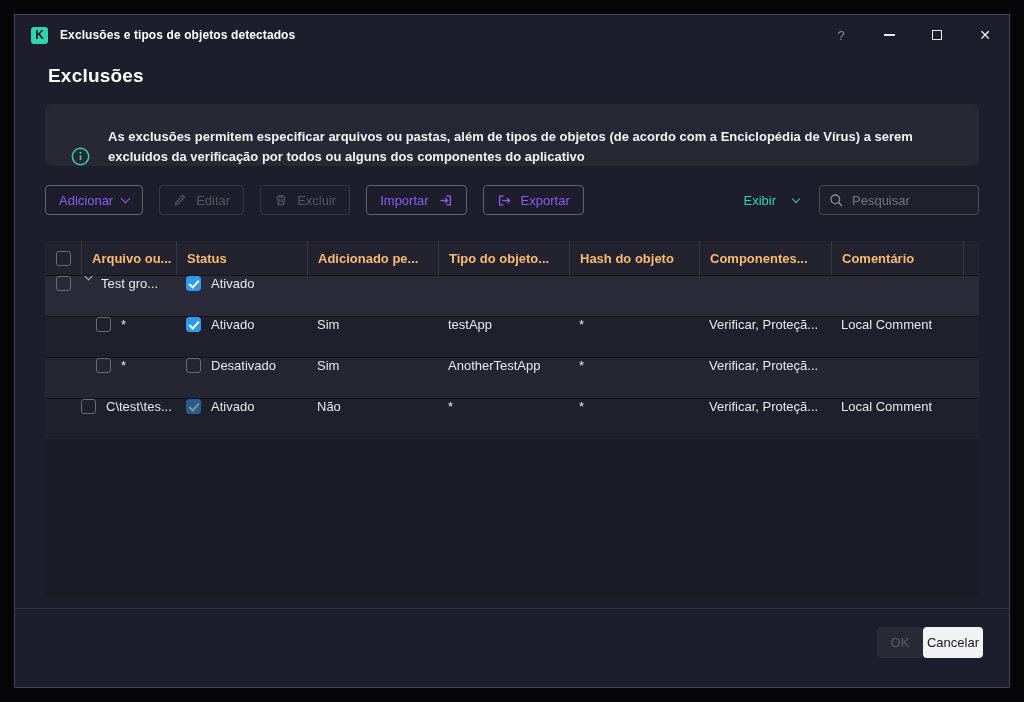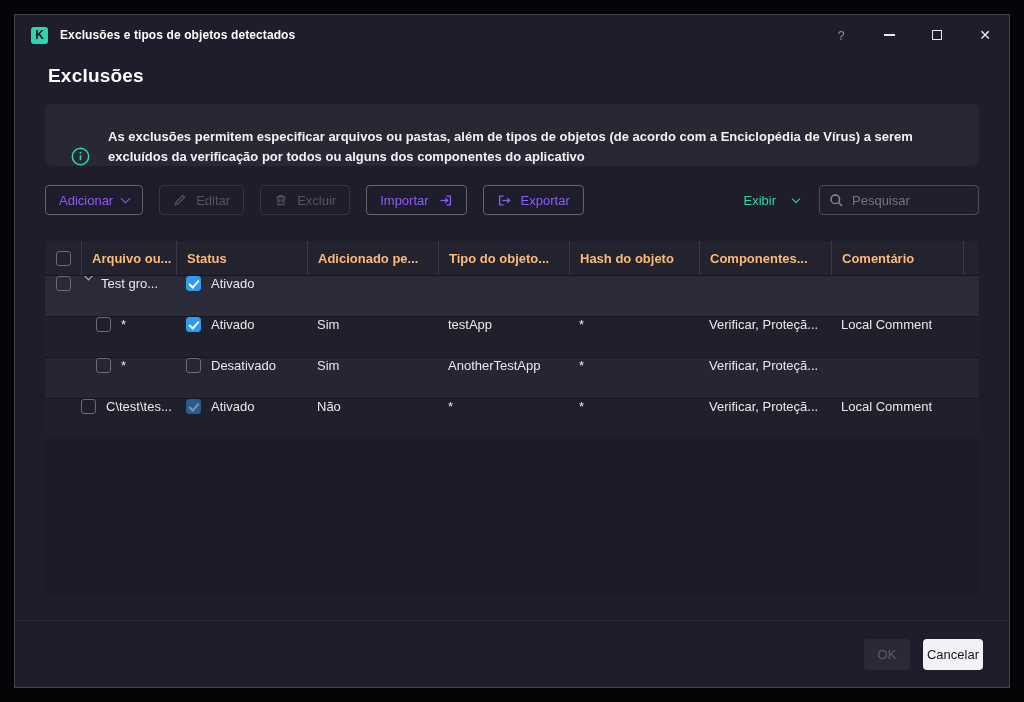--- a/index.html
+++ b/index.html
@@ -45,21 +45,21 @@
   .group-row{background:#2b2a39}
   .row-a{background:#201f2c}
   .row-b{background:#262532}
   .cb{flex:0 0 auto;width:15px;height:15px;border:1.5px solid #6b6a76;border-radius:3px;position:relative;cursor:pointer;background:transparent}
   .cb.checked{background:#2e9af0;border-color:#2e9af0}
   .cb.checked::after{content:"";position:absolute;left:3.5px;top:0.5px;width:4px;height:8px;border-right:2px solid #fff;border-bottom:2px solid #fff;transform:rotate(42deg)}
   .cb.muted{opacity:.5}
   .expander{width:7px;height:7px;border-right:1.6px solid #b9b8c2;border-bottom:1.6px solid #b9b8c2;transform:rotate(45deg);display:inline-block;margin:-4px 3px 0 4px;cursor:pointer;flex:0 0 auto}
   .indent{padding-left:15px !important}
 
-  .footer{position:absolute;left:0;right:0;bottom:0;height:67px;border-top:1px solid #2e2d38;display:flex;align-items:center;justify-content:flex-end;padding-right:26px;gap:13px}
+  .footer{position:absolute;left:0;right:0;bottom:12px;height:67px;border-top:1px solid #2e2d38;display:flex;align-items:center;justify-content:flex-end;padding-right:26px;}
   .btn-ok{width:46px;height:31px;background:#2a2936;border:none;border-radius:4px;color:#5e5d68;font-size:13px;font-family:inherit}
   .btn-cancel{height:31px;padding:0 4px;background:#f2f2f4;border:none;border-radius:4px;color:#15151c;font-size:13px;font-family:inherit;cursor:pointer}
 </style>
 </head>
 <body>
 
 <div class="window">
 
   <div class="titlebar">
     <span class="logo">K</span>

